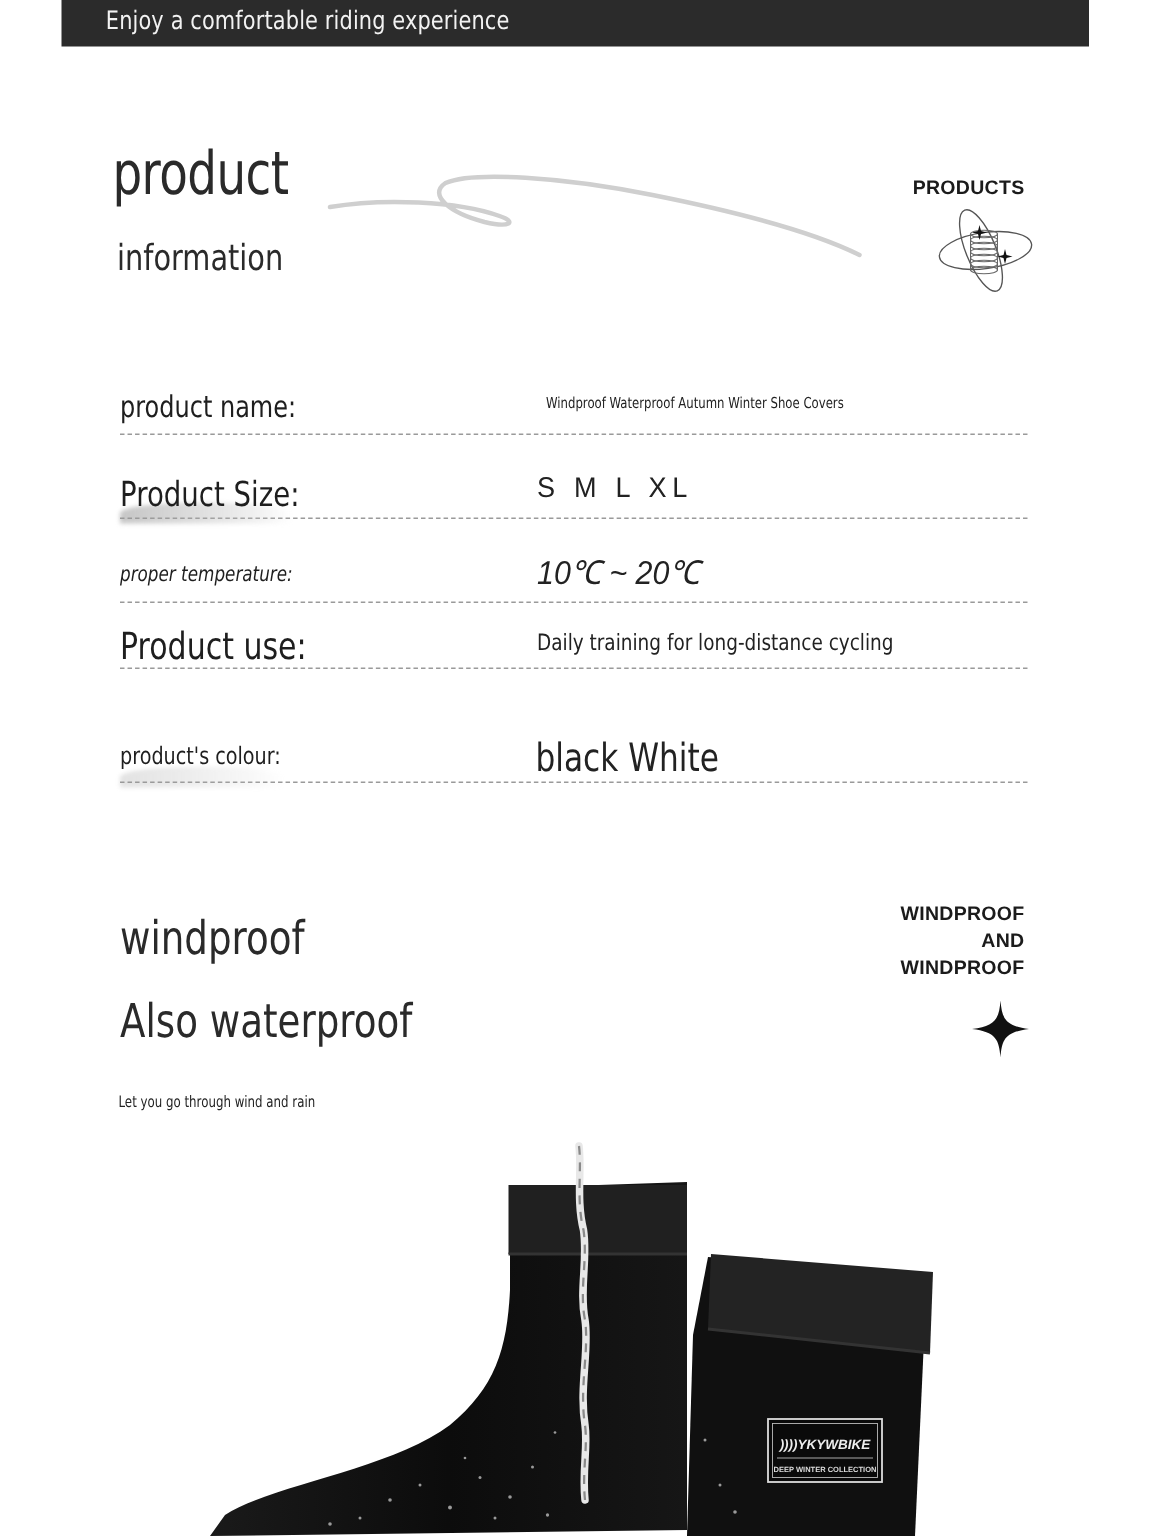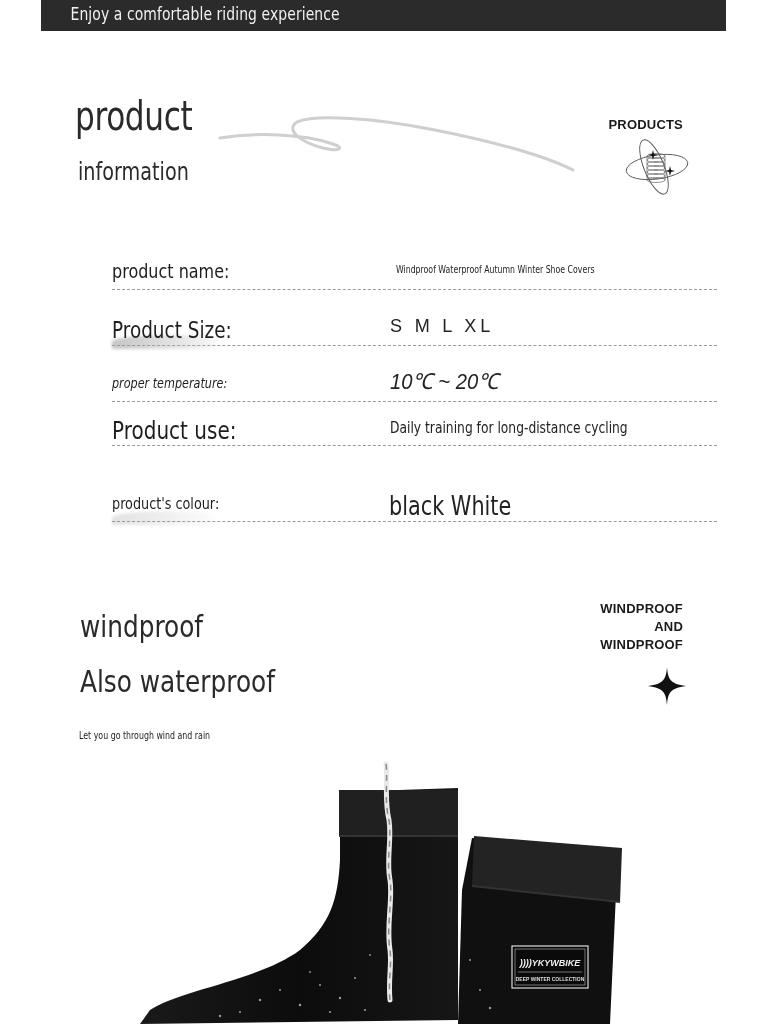--- a/index.html
+++ b/index.html
@@ -18,21 +18,21 @@
     .abs { position: absolute; white-space: nowrap; }
 
     .title-product { left: 75px; top: 93px; font-size: 40px; color: #2a2a2a; transform: scaleX(0.78); transform-origin: left top; font-family: "DejaVu Sans", sans-serif; letter-spacing: -0.5px; }
     .title-info { left: 78px; top: 158px; font-size: 24px; color: #2a2a2a; transform: scaleX(0.8); transform-origin: left top; font-family: "DejaVu Sans", sans-serif; }
 
     .tag-products { right: 85px; top: 93px; font-size: 13px; font-weight: bold; color: #1b1b1b; letter-spacing: 0.2px; margin-top: 24px; }
 
     .swoosh { position: absolute; left: 215px; top: 112px; width: 370px; height: 68px; }
     .atom { position: absolute; left: 622px; top: 136px; width: 70px; height: 62px; }
 
-    .row { position: absolute; left: 80px; width: 605px; height: 40px; border-bottom: 1px dashed #9a9a9a; margin-left: 32px; }
+    .row { position: absolute; left: 80px; width: 605px; height: 40px; border-bottom: 1px dashed #9a9a9a; }
     .row .label { position: absolute; left: 0; bottom: 6px; color: #1e1e1e; font-family: "DejaVu Sans", sans-serif; transform-origin: left bottom; white-space: nowrap; }
     .row .value { position: absolute; left: 278px; bottom: 7px; color: #222; font-family: "DejaVu Sans", sans-serif; transform-origin: left bottom; white-space: nowrap; }
     .row .shade { position: absolute; left: 0; bottom: -4px; width: 115px; height: 14px;
       background: linear-gradient(to right, rgba(150,150,150,0.55), rgba(200,200,200,0.25) 80%, rgba(255,255,255,0)); border-radius: 50% 50% 0 0; filter: blur(1.5px); }
 
     .r1 { top: 250px; }
     .r1 .label { font-size: 20px; transform: scaleX(0.8); }
     .r1 .value { left: 284px; font-size: 10px; transform: scaleX(0.78); bottom: 14px; }
 
     .r2 { top: 306px; text-align: right; }

